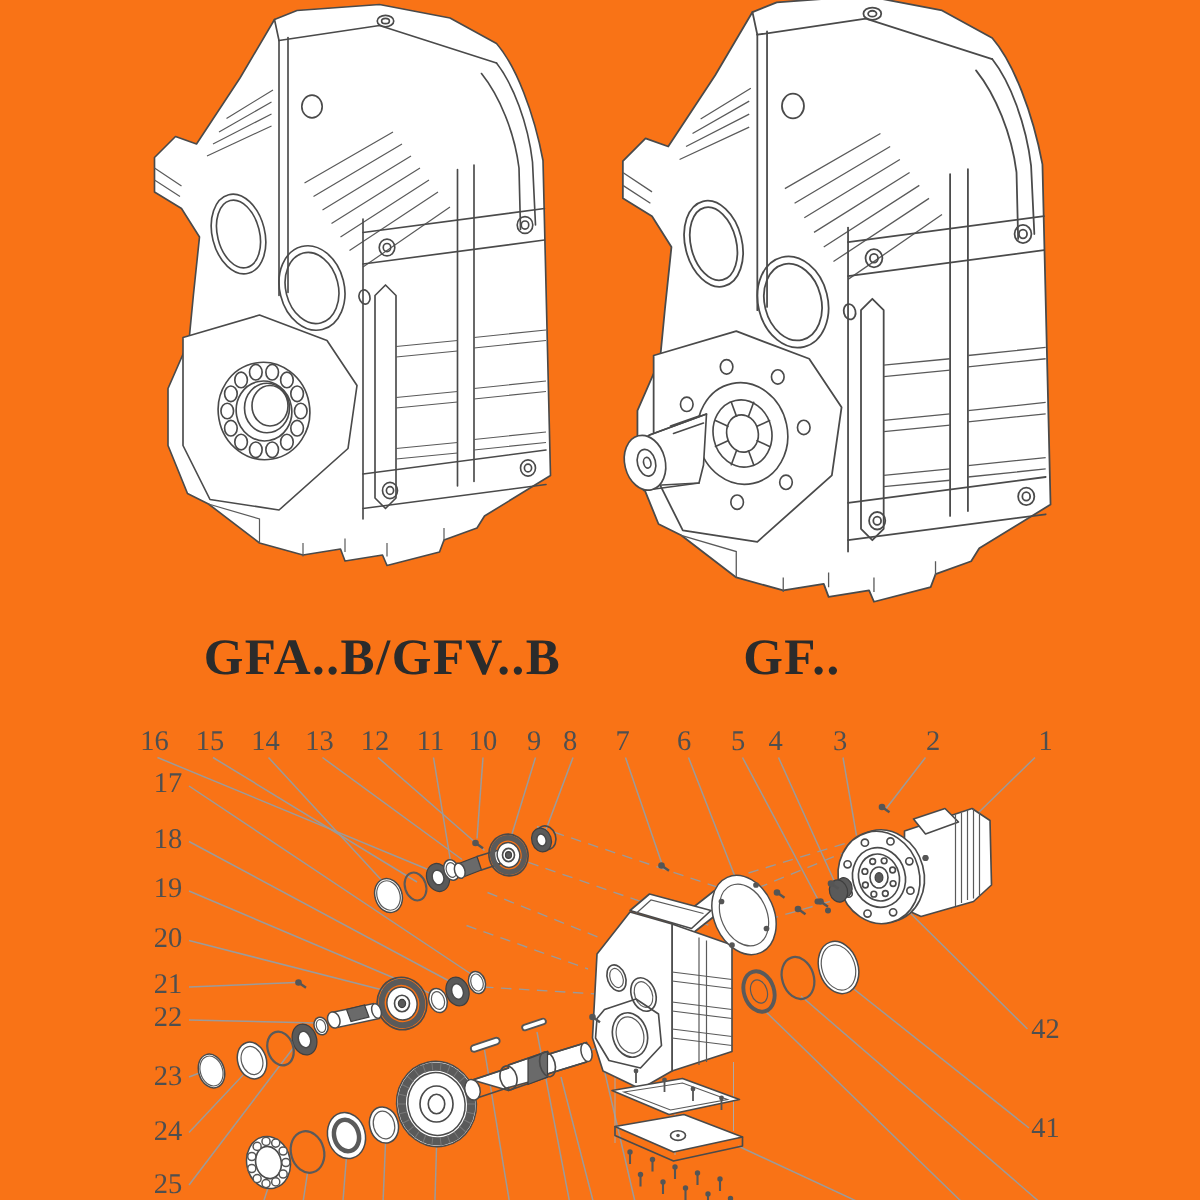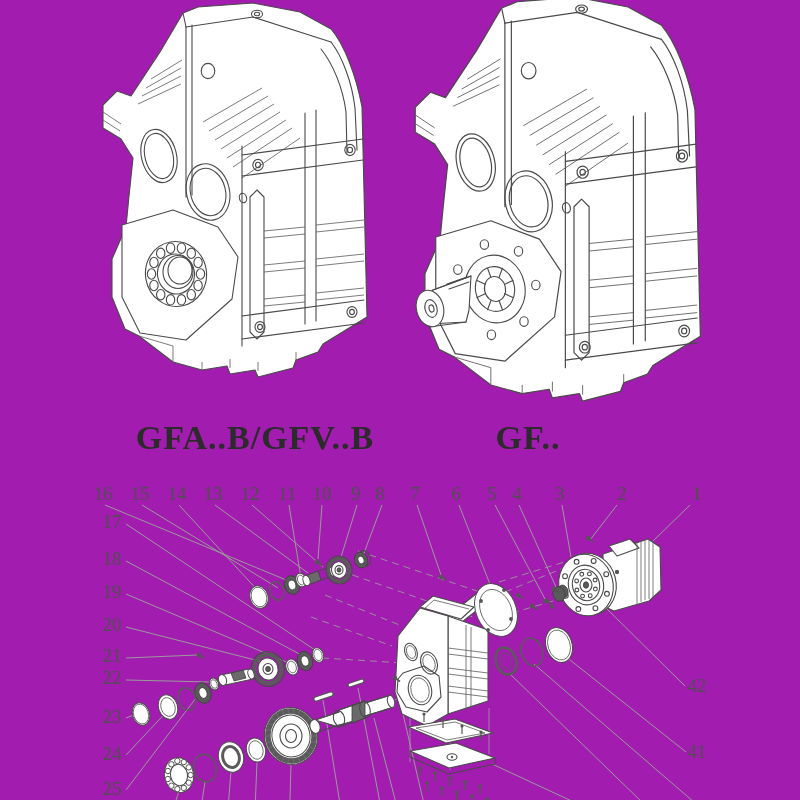--- a/index.html
+++ b/index.html
@@ -1,16 +1,16 @@
 <!DOCTYPE html>
 <html><head>
 <meta charset="utf-8">
 <style>
   html,body{margin:0;padding:0;background:#fff;}
-  .page{position:relative;width:800px;height:800px;background:#a21caf;overflow:hidden;
+  .page{position:relative;width:800px;height:800px;background:#f97316;overflow:hidden;
         font-family:"Liberation Serif", serif;text-align:center;}
   svg{position:absolute;left:0;top:0;}
   .ln  {fill:none;stroke:#4a4a4a;stroke-width:1.1;stroke-linejoin:round;stroke-linecap:round;}
   .lnw {fill:#ffffff;stroke:#4a4a4a;stroke-width:1.1;stroke-linejoin:round;}
   .thin{fill:none;stroke:#5a5a5a;stroke-width:0.8;}
   .leader{stroke:#9b9b9b;stroke-width:1;fill:none;}
   .dash{stroke:#9a9a9a;stroke-width:0.9;fill:none;stroke-dasharray:7 5;}
   .callout{font-family:"Liberation Serif", serif;font-size:19px;fill:#4f4f4f;}
   .model-label{font-family:"Liberation Serif", serif;font-weight:bold;font-size:34px;
                fill:#2b2b2b;letter-spacing:1px;}

